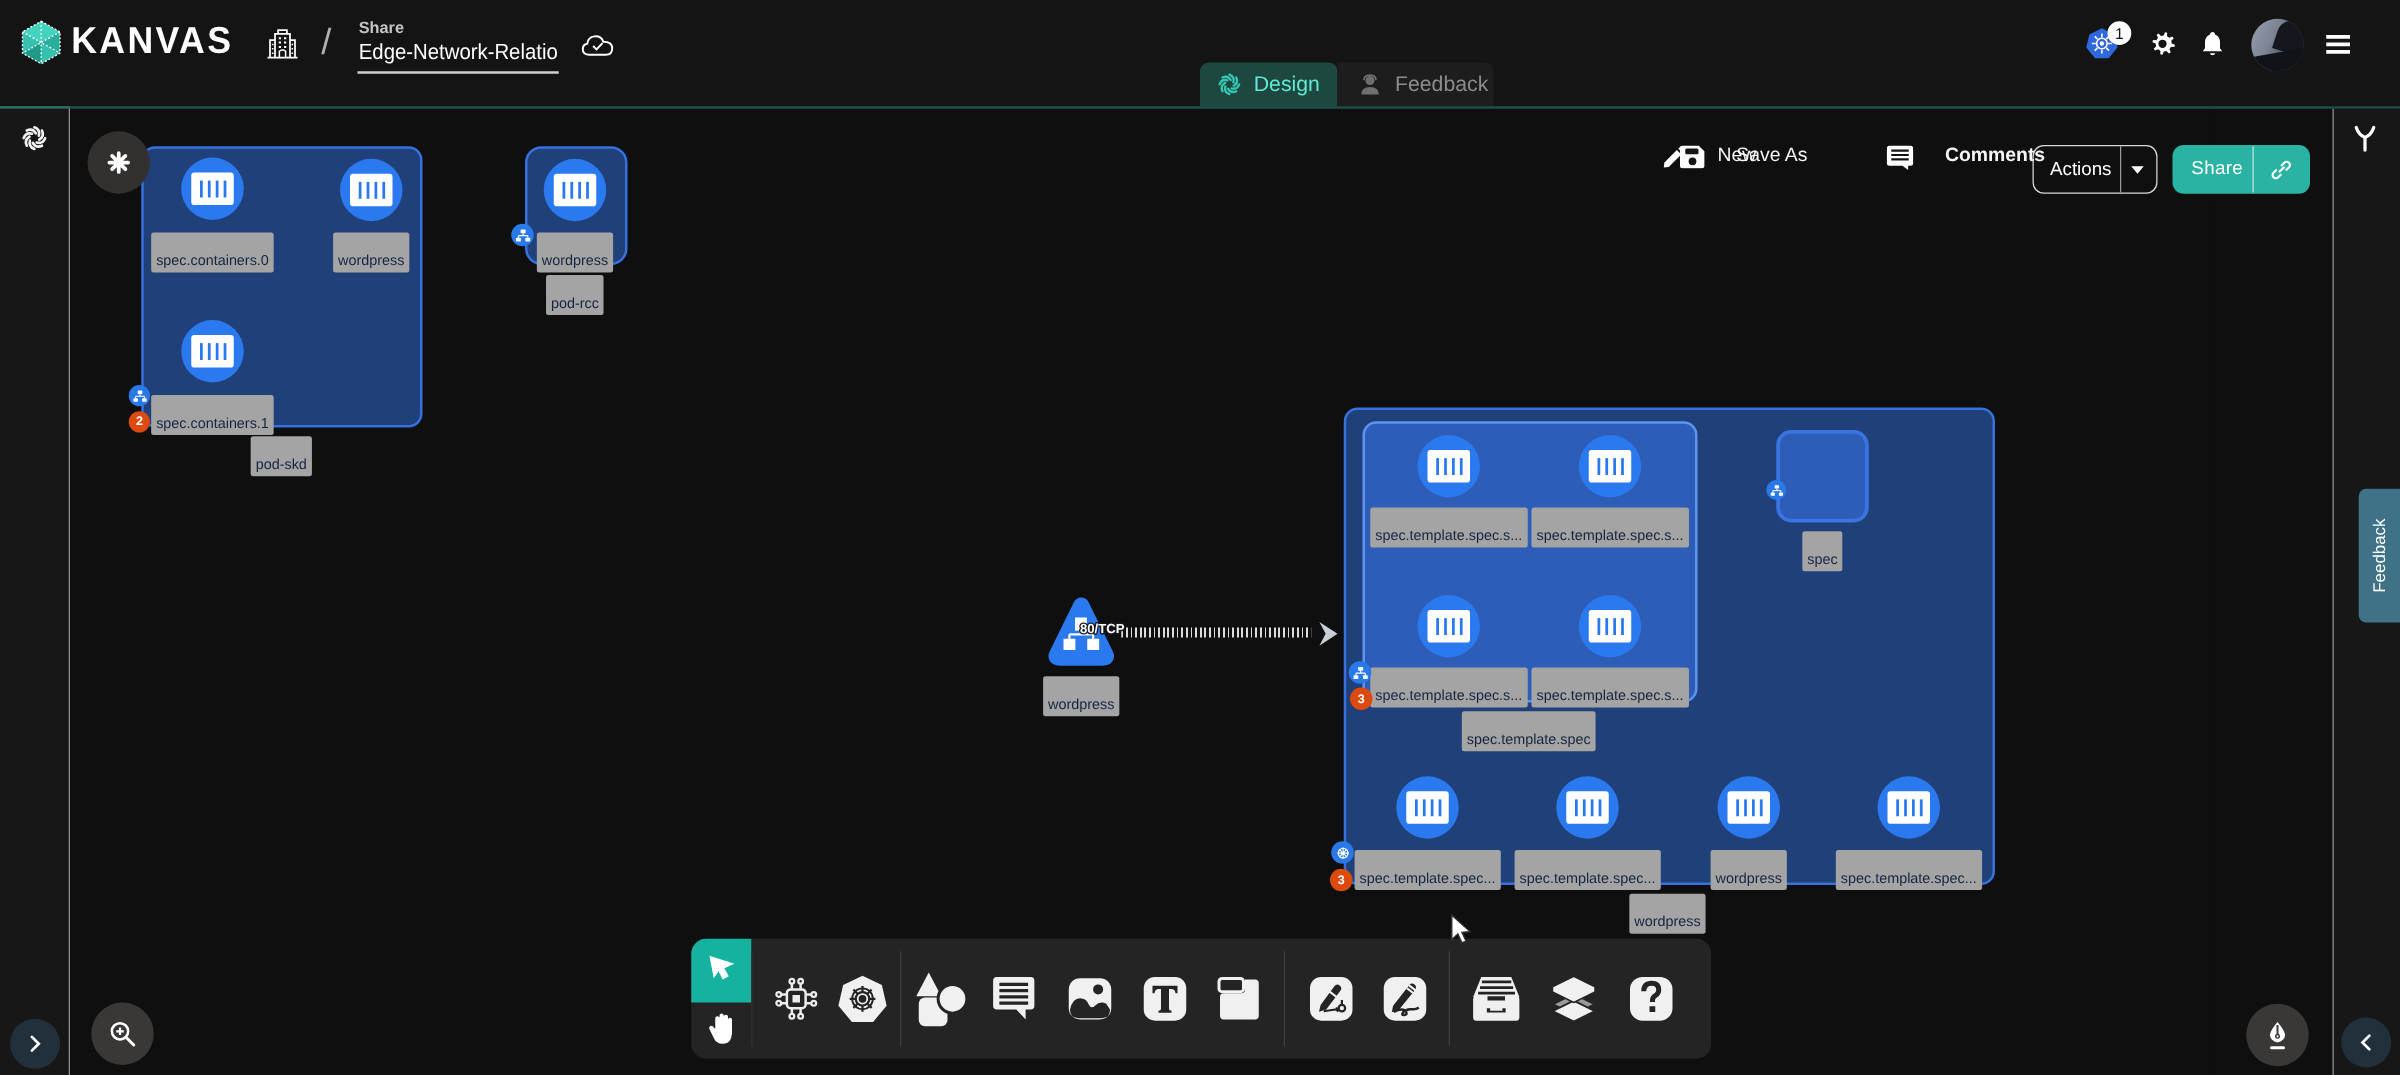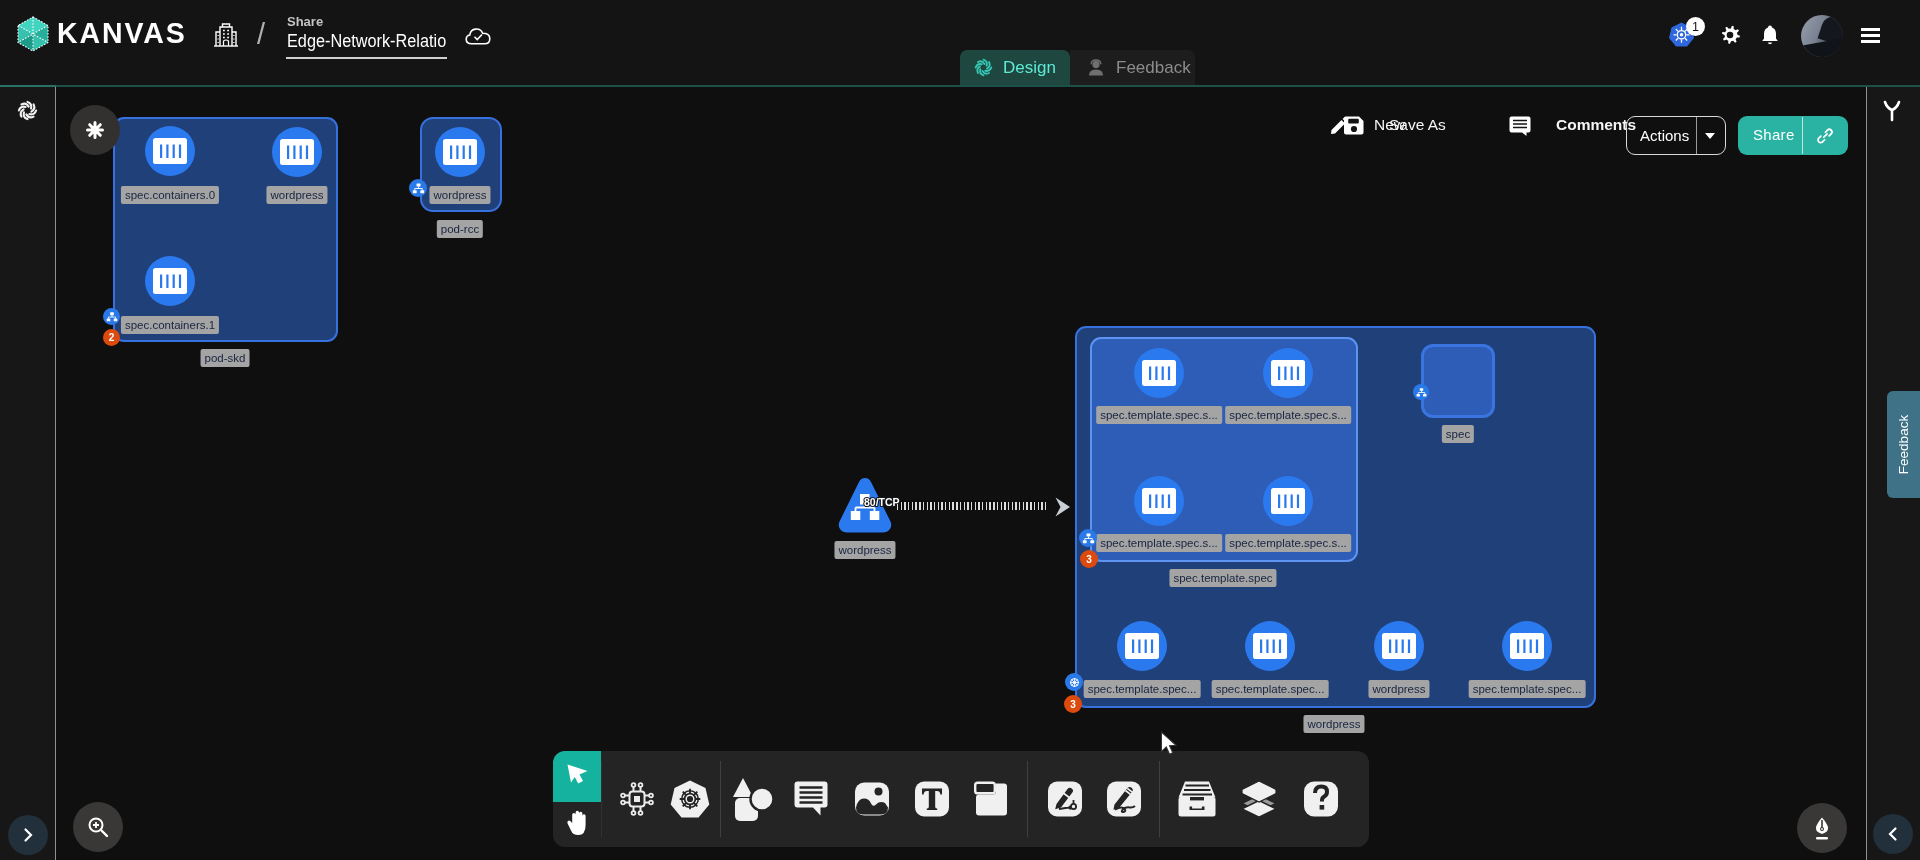--- a/index.html
+++ b/index.html
@@ -9,21 +9,21 @@
 
 #header{position:absolute;left:0;top:0;width:1920px;height:85px;background:#141414;}
 #tealline{position:absolute;left:0;top:85px;width:1920px;height:2px;background:#1c5049;}
 #teallineL{position:absolute;left:0;top:85px;width:56px;height:2px;background:#2a7265;}
 #leftrail{position:absolute;left:0;top:87px;width:56px;height:773px;background:#171717;border-right:1px solid #909090;}
 #rightrail{position:absolute;left:1866px;top:87px;width:54px;height:773px;background:#171717;border-left:1px solid #909090;}
 .hdrtxt{color:#fff;}
 
 .tab{position:absolute;top:50px;height:35px;display:flex;align-items:center;gap:10px;font-size:17px;}
 
-.lbl{position:absolute;transform:translateX(-50%);background:#a4a4a4;color:#17243f;font-size:11.5px;line-height:13px;padding:3px 4px 2px;border-radius:2px;white-space:nowrap;}
+.lbl{position:absolute;transform:translateX(-50%);background:#a4a4a4;color:#17243f;font-size:11.5px;line-height:13px;padding:17px 4px 2px;border-radius:2px;white-space:nowrap;}
 
 .grp{position:absolute;border:2.5px solid #3671de;border-radius:11px;background:#20407a;}
 .grpin{position:absolute;border:2.5px solid #5d94f4;border-radius:11px;background:#2e5db8;}
 
 .node{position:absolute;width:50px;height:50px;border-radius:50%;background:#2b79ee;display:flex;align-items:center;justify-content:center;}
 .badge{position:absolute;border-radius:50%;display:flex;align-items:center;justify-content:center;}
 .bblue{background:#2979e8;}
 .borange{background:#dd4a0d;color:#fff;font-size:10px;font-weight:bold;}
 
 .cbtn{position:absolute;border-radius:50%;display:flex;align-items:center;justify-content:center;}

